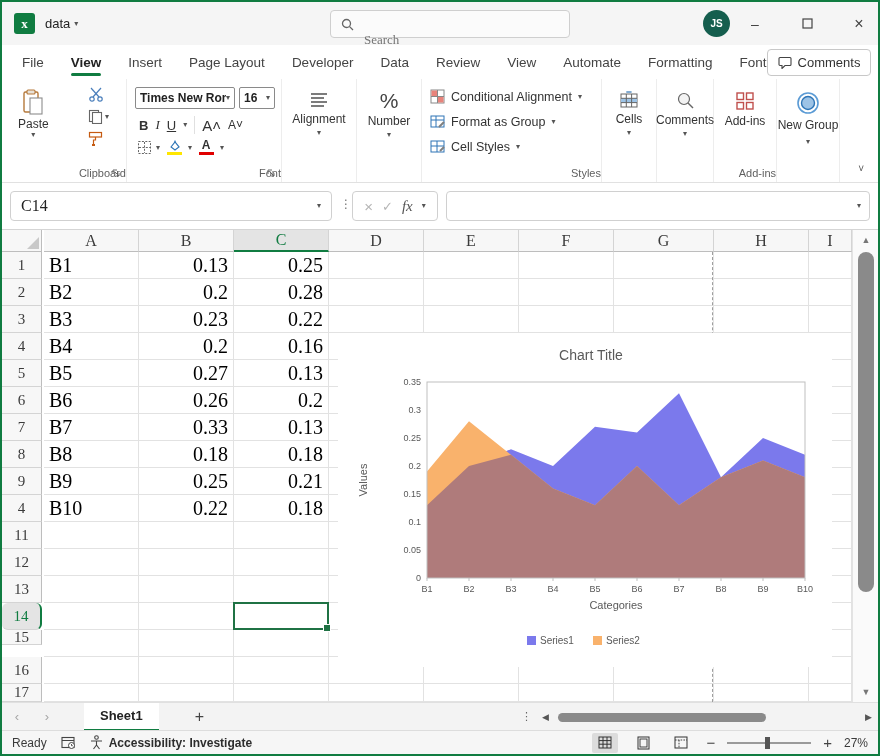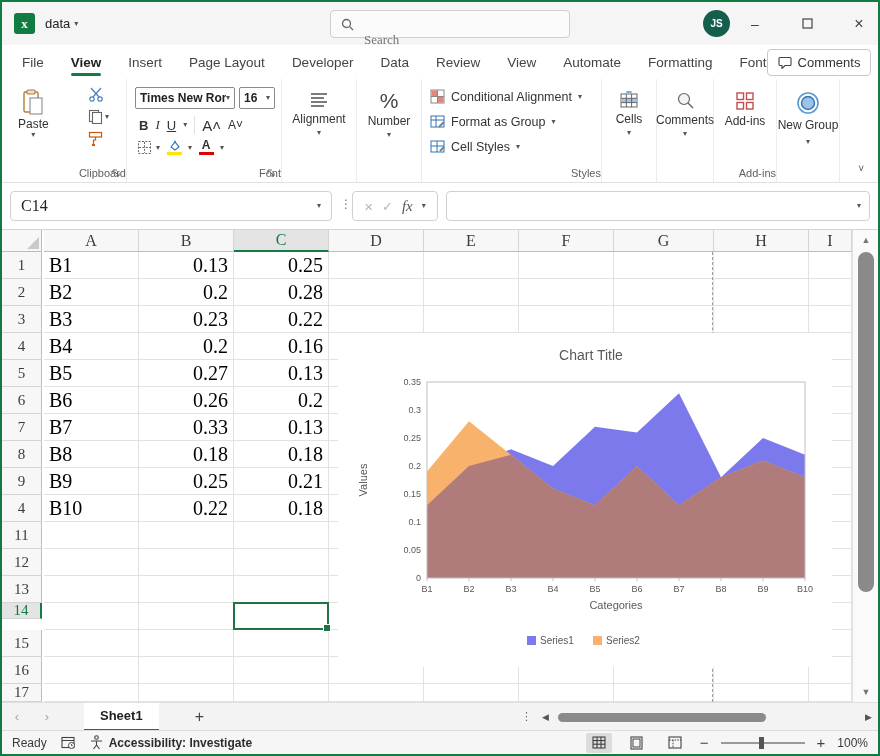--- a/index.html
+++ b/index.html
@@ -568,31 +568,31 @@
       <div class="hdr rowhdr" style="top: 346px; height: 27px;">13</div>
       <div class="cell" style="left: 42px; top: 346px; width: 95px; height: 27px;"></div>
       <div class="cell num" style="left: 137px; top: 346px; width: 95px; height: 27px;"></div>
       <div class="cell num" style="left: 232px; top: 346px; width: 95px; height: 27px;"></div>
       <div class="cell" style="left: 327px; top: 346px; width: 95px; height: 27px;"></div>
       <div class="cell" style="left: 422px; top: 346px; width: 95px; height: 27px;"></div>
       <div class="cell" style="left: 517px; top: 346px; width: 95px; height: 27px;"></div>
       <div class="cell" style="left: 612px; top: 346px; width: 100px; height: 27px;"></div>
       <div class="cell" style="left: 712px; top: 346px; width: 95px; height: 27px;"></div>
       <div class="cell" style="left: 807px; top: 346px; width: 43px; height: 27px;"></div>
-      <div class="hdr rowhdr sel" style="top: 373px; height: 16px;">14</div>
+      <div class="hdr rowhdr sel" style="top: 373px; height: 27px; border-radius: 6px;">14</div>
       <div class="cell" style="left: 42px; top: 373px; width: 95px; height: 27px;"></div>
       <div class="cell num" style="left: 137px; top: 373px; width: 95px; height: 27px;"></div>
       <div class="cell num" style="left: 232px; top: 373px; width: 95px; height: 27px;"></div>
       <div class="cell" style="left: 327px; top: 373px; width: 95px; height: 27px;"></div>
       <div class="cell" style="left: 422px; top: 373px; width: 95px; height: 27px;"></div>
       <div class="cell" style="left: 517px; top: 373px; width: 95px; height: 27px;"></div>
       <div class="cell" style="left: 612px; top: 373px; width: 100px; height: 27px;"></div>
       <div class="cell" style="left: 712px; top: 373px; width: 95px; height: 27px;"></div>
       <div class="cell" style="left: 807px; top: 373px; width: 43px; height: 27px;"></div>
-      <div class="hdr rowhdr" style="top: 400px; height: 27px;">15</div>
+      <div class="hdr rowhdr" style="top: 400px; height: 15px;">15</div>
       <div class="cell" style="left: 42px; top: 400px; width: 95px; height: 27px;"></div>
       <div class="cell num" style="left: 137px; top: 400px; width: 95px; height: 27px;"></div>
       <div class="cell num" style="left: 232px; top: 400px; width: 95px; height: 27px;"></div>
       <div class="cell" style="left: 327px; top: 400px; width: 95px; height: 27px;"></div>
       <div class="cell" style="left: 422px; top: 400px; width: 95px; height: 27px;"></div>
       <div class="cell" style="left: 517px; top: 400px; width: 95px; height: 27px;"></div>
       <div class="cell" style="left: 612px; top: 400px; width: 100px; height: 27px;"></div>
       <div class="cell" style="left: 712px; top: 400px; width: 95px; height: 27px;"></div>
       <div class="cell" style="left: 807px; top: 400px; width: 43px; height: 27px;"></div>
       <div class="hdr rowhdr" style="top: 427px; height: 27px;">16</div>
@@ -668,17 +668,17 @@
         <svg width="14" height="13" viewBox="0 0 14 13">
             <rect x="1" y="1" width="12" height="11" fill="none" stroke="#333" stroke-width="1"></rect>
             <path d="M1,4 h12 M5,4 v8" fill="none" stroke="#333" stroke-width="0.9" stroke-dasharray="1.6 1.2"></path>
           </svg>
       </div>
       <span style="font-size:15px;color:#444;">−</span>
       <div class="zoomtrack">
           <div class="zoomthumb"></div>
         </div>
       <span style="font-size:15px;color:#444;">+</span>
-      <span>100%</span>
+      <span>27%</span>
     </div>
   </div>
 
 </div>
 
 </body></html>

